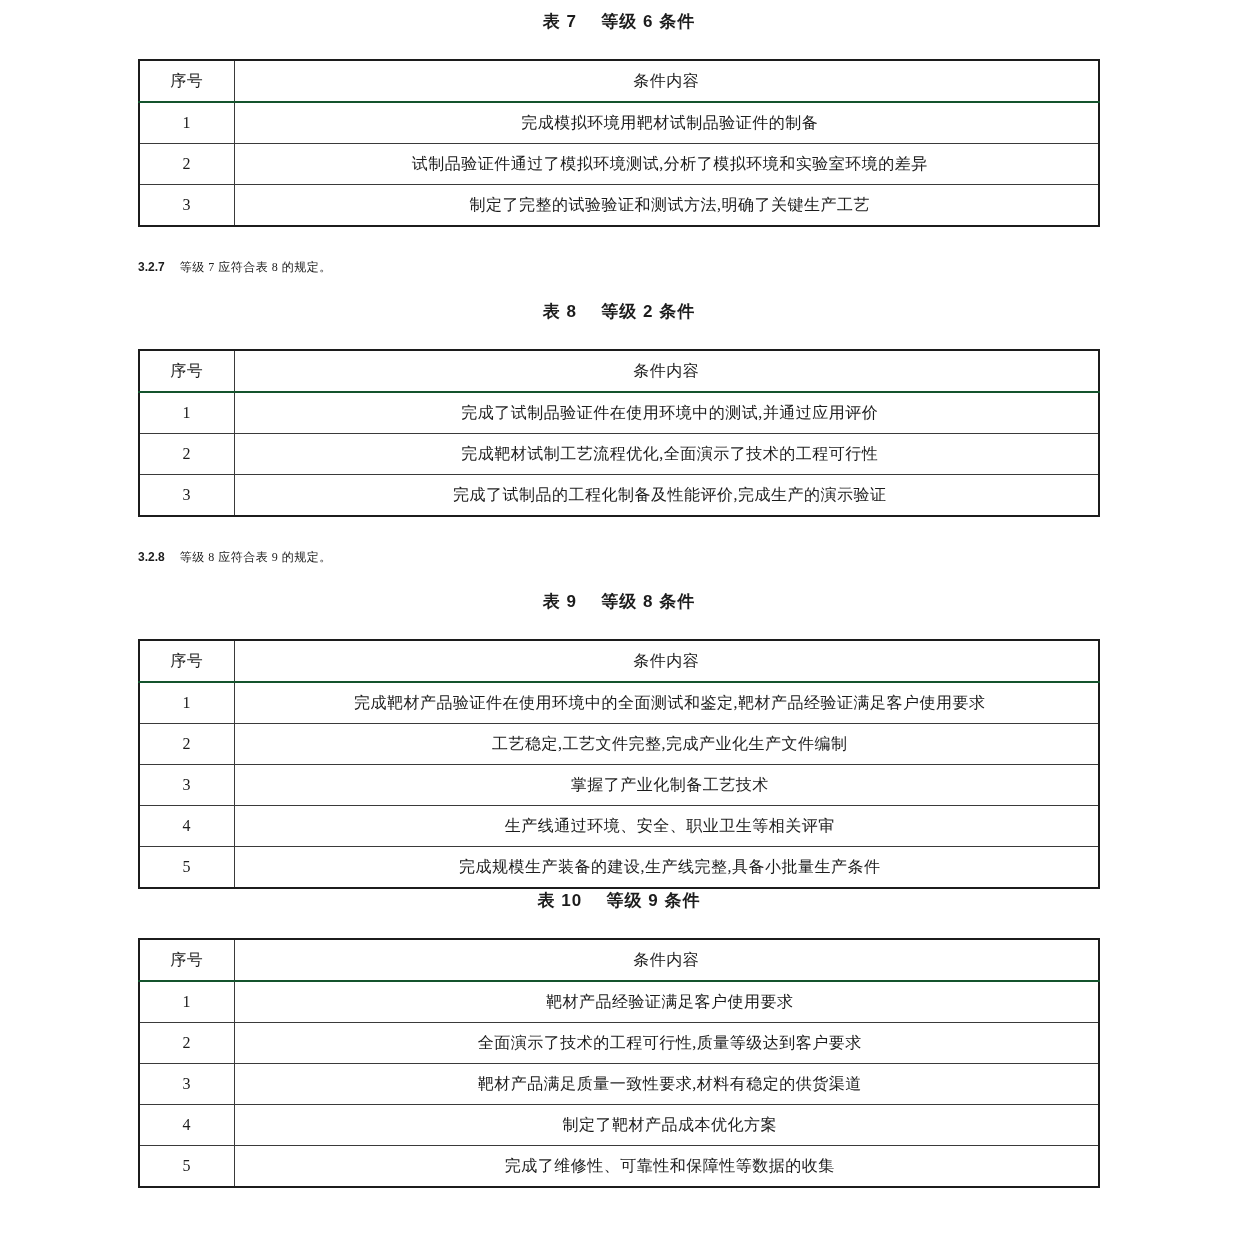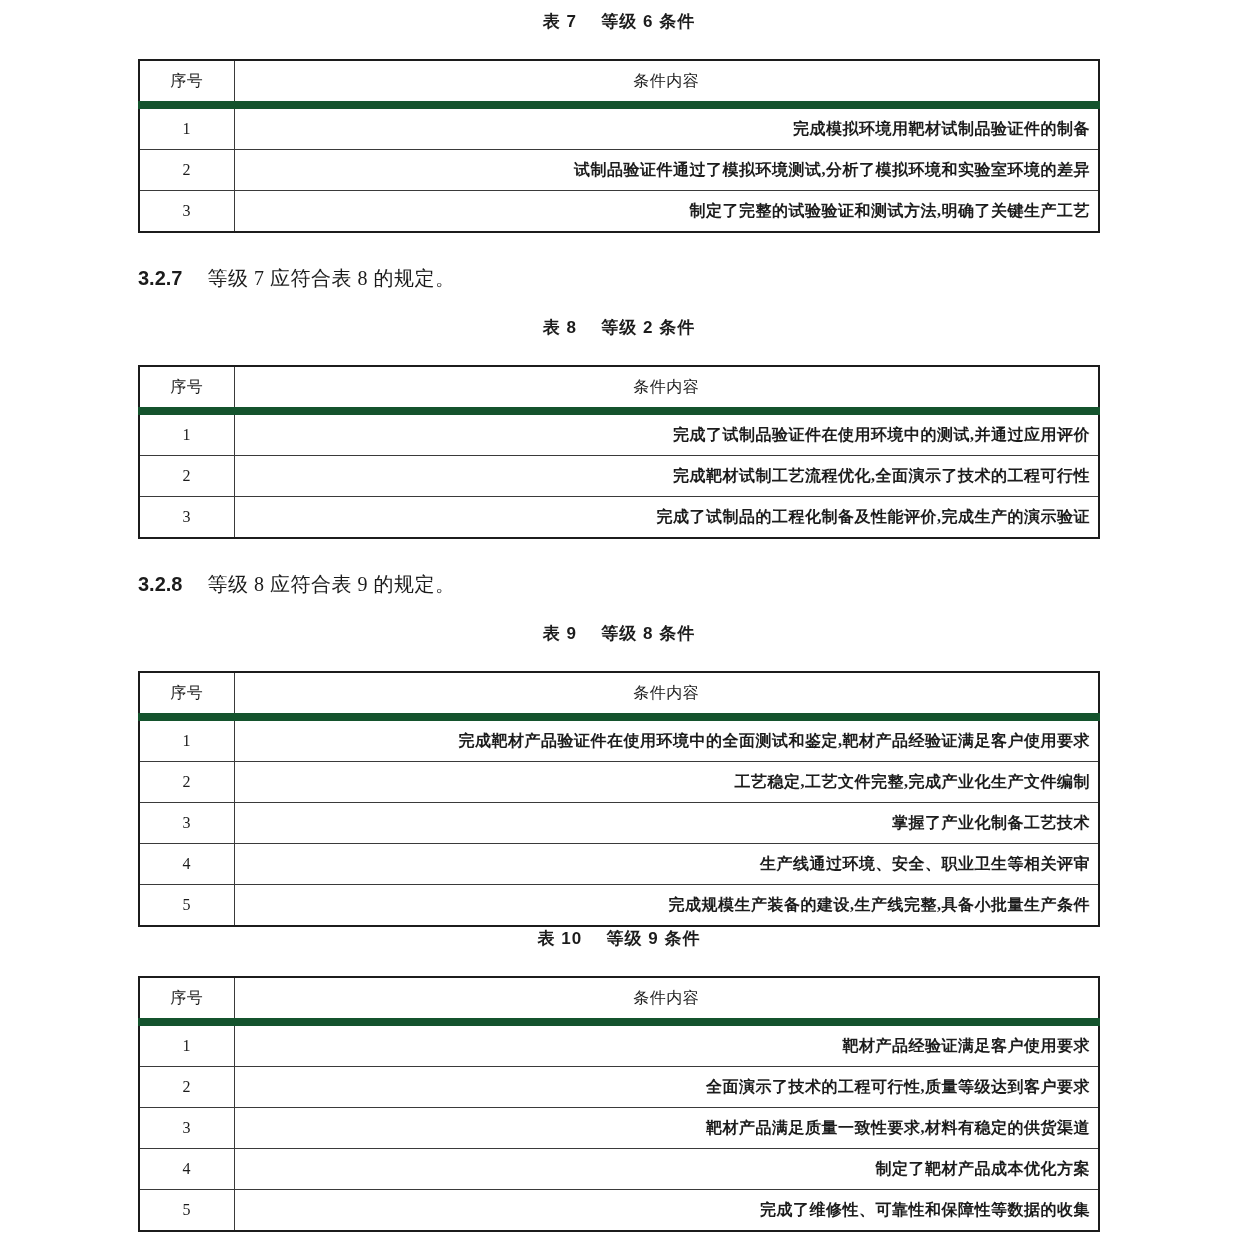--- a/index.html
+++ b/index.html
@@ -39,36 +39,35 @@
   table.cond-table th,
   table.cond-table td {
     border: 1px solid #3a3a3a;
     font-size: 16px;
     letter-spacing: 0.5px;
   }
   table.cond-table thead th {
     height: 38px;
     font-weight: normal;
     text-align: center;
-    border-bottom: 8px solid #14532d;
+    border-bottom: 2px solid #14532d;
   }
   table.cond-table td {
     height: 38px;
   }
   .col-no { width: 95px; }
   td.cell-no { text-align: center; }
   td.cell-content {
-    text-align: right;
+    text-align: center;
     padding-left: 15px;
     padding-right: 8px;
-    font-weight: bold;
   }
   .clause {
     margin: 32px 0 24px 0;
-    font-size: 20px;
+    font-size: 12px;
   }
   .clause .clause-num {
     font-family: "Liberation Sans", "DejaVu Sans", sans-serif;
     font-weight: bold;
     margin-right: 1.0em;
   }
   .clause .clause-text {
     letter-spacing: 0.5px;
   }
 </style>

